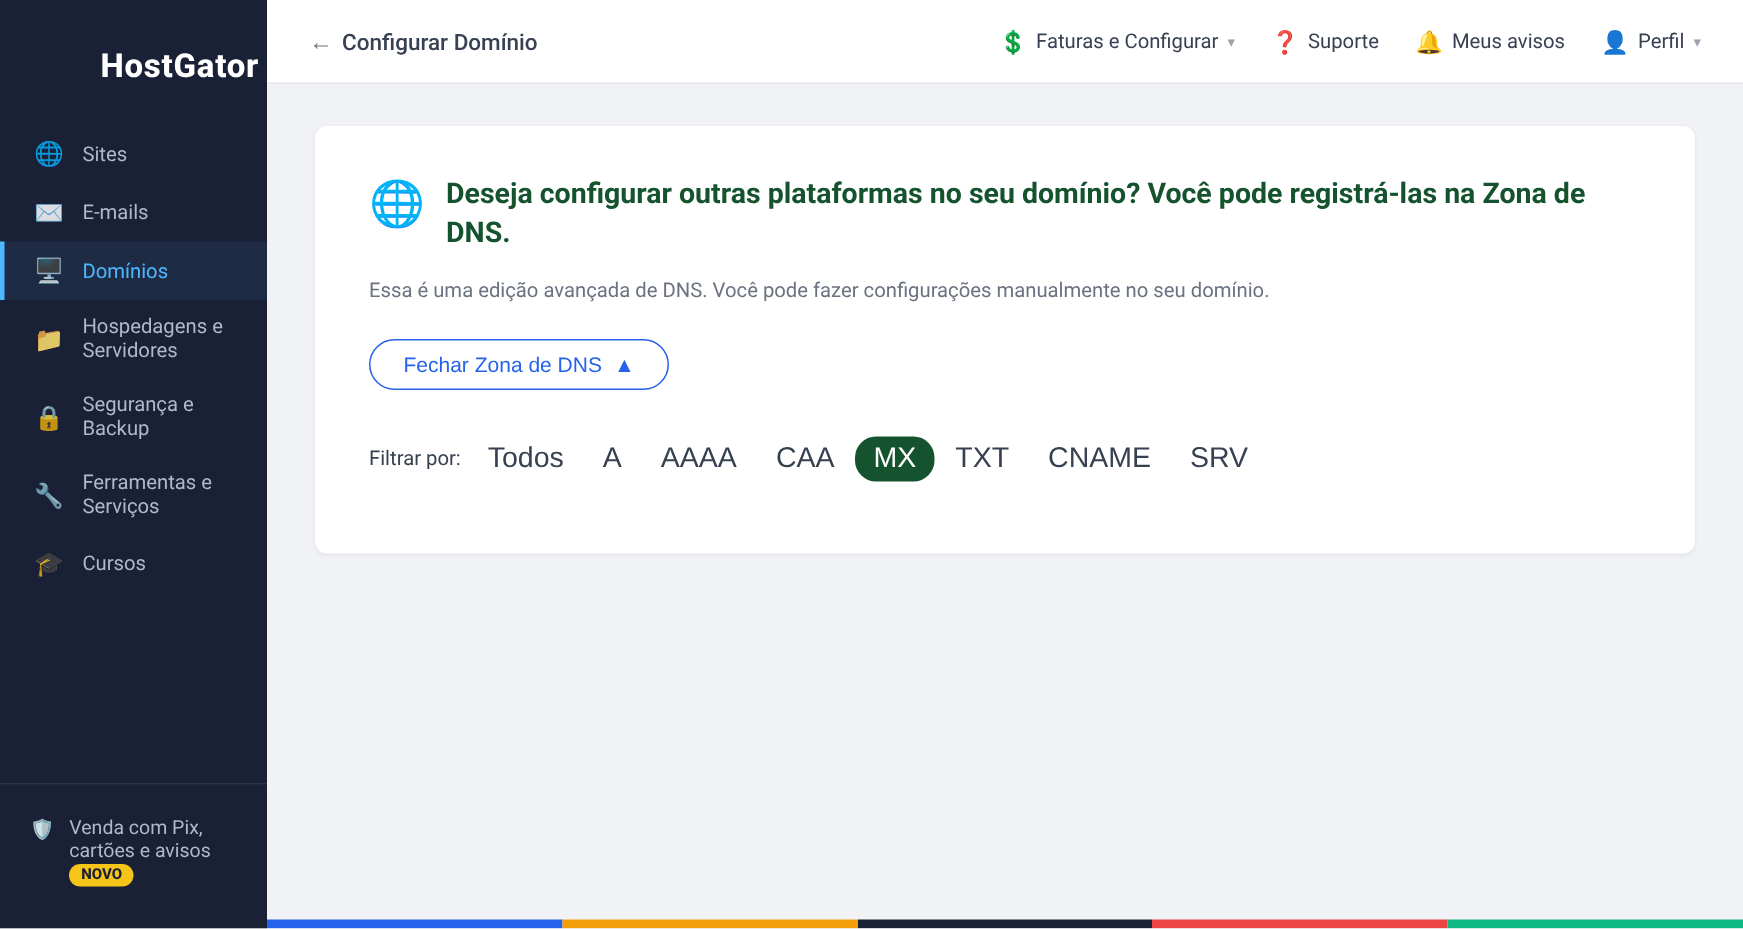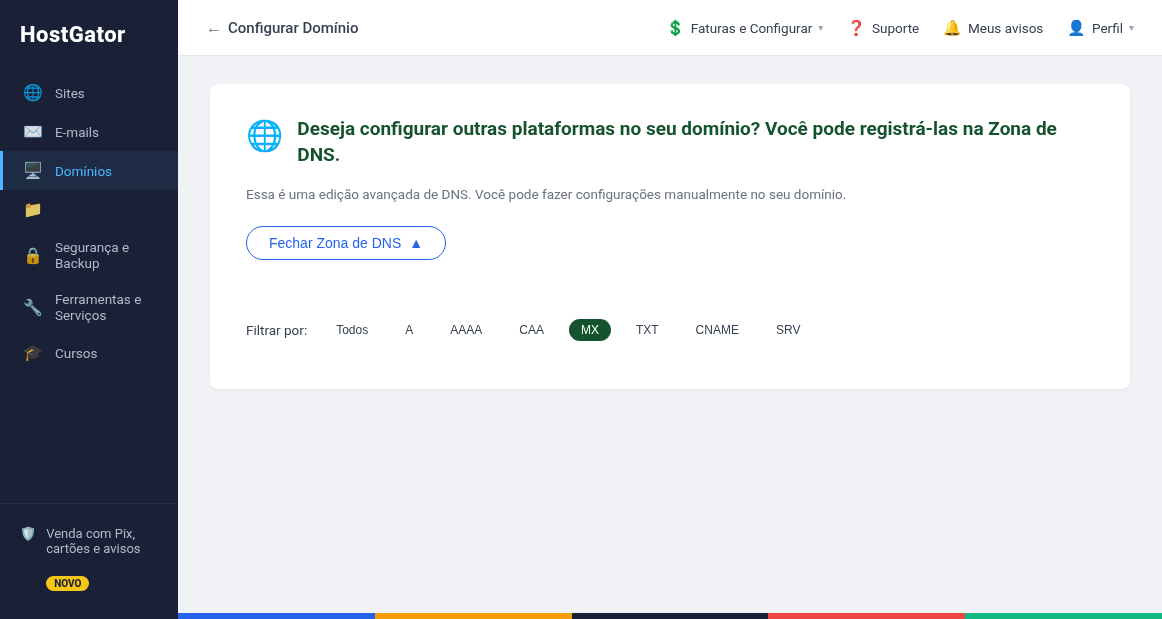--- a/index.html
+++ b/index.html
@@ -10,26 +10,27 @@
       width: 178px;
       min-width: 178px;
       background: #1a2035;
       color: #fff;
       display: flex;
       flex-direction: column;
       padding: 0;
       height: 619px;
     }
     .sidebar-logo {
-      padding: 22px 20px 18px 20px;
+      padding: 32px 20px 18px 20px;
       font-size: 22px;
       font-weight: 800;
       color: #fff;
       letter-spacing: 0.5px;
       border-bottom: none;
+      margin-left: 47px;
     }
     .sidebar-nav {
       flex: 1;
       display: flex;
       flex-direction: column;
       padding: 8px 0;
     }
     .sidebar-item {
       display: flex;
       align-items: center;
@@ -63,21 +64,21 @@
       padding: 8px 0;
       cursor: pointer;
     }
     .novo-badge {
       background: #f5c518;
       color: #1a2035;
       font-size: 10px;
       font-weight: 800;
       padding: 2px 8px;
       border-radius: 10px;
-      margin-top: 20px;
+      margin-top: 1px;
       display: inline-block;
     }
 
     
     .main {
       flex: 1;
       display: flex;
       flex-direction: column;
       height: 619px;
       overflow: hidden;
@@ -161,21 +162,21 @@
       align-items: center;
       gap: 8px;
       border: 1.5px solid #2563eb;
       color: #2563eb;
       background: transparent;
       border-radius: 24px;
       padding: 8px 22px;
       font-size: 14px;
       font-weight: 500;
       cursor: pointer;
-      margin-bottom: 40px;
+      margin-bottom: 12px;
     }
 
     .adicionar-btn {
       background: #1e3a5f;
       color: #fff;
       border: none;
       padding: 11px 22px;
       font-size: 13px;
       font-weight: 700;
       letter-spacing: 0.8px;
@@ -193,29 +194,29 @@
       padding: 10px 14px;
       font-size: 14px;
       color: #9ca3af;
       outline: none;
       margin-bottom: 14px;
     }
 
     .filter-row {
       display: flex;
       align-items: center;
-      gap: 13px;
+      gap: 2px;
     }
     .filter-label {
       font-size: 13.5px;
       color: #374151;
       margin-right: 4px;
     }
     .filter-tag {
-      font-size: 12px;
+      font-size: 19px;
       color: #374151;
       padding: 4px 12px;
       border-radius: 14px;
       cursor: pointer;
       background: transparent;
       border: none;
     }
     .filter-tag.active {
       background: #14532d;
       color: #fff;
@@ -249,20 +250,21 @@
       <div class="sidebar-item">
         <span class="icon">✉️</span>
         <span>E-mails</span>
       </div>
       <div class="sidebar-item active">
         <span class="icon">🖥️</span>
         <span>Domínios</span>
       </div>
       <div class="sidebar-item">
         <span class="icon">📁</span>
+        <span>Hospedagens e Servidores</span>
       </div>
       <div class="sidebar-item">
         <span class="icon">🔒</span>
         <span>Segurança e Backup</span>
       </div>
       <div class="sidebar-item">
         <span class="icon">🔧</span>
         <span>Ferramentas e Serviços</span>
       </div>
       <div class="sidebar-item">

